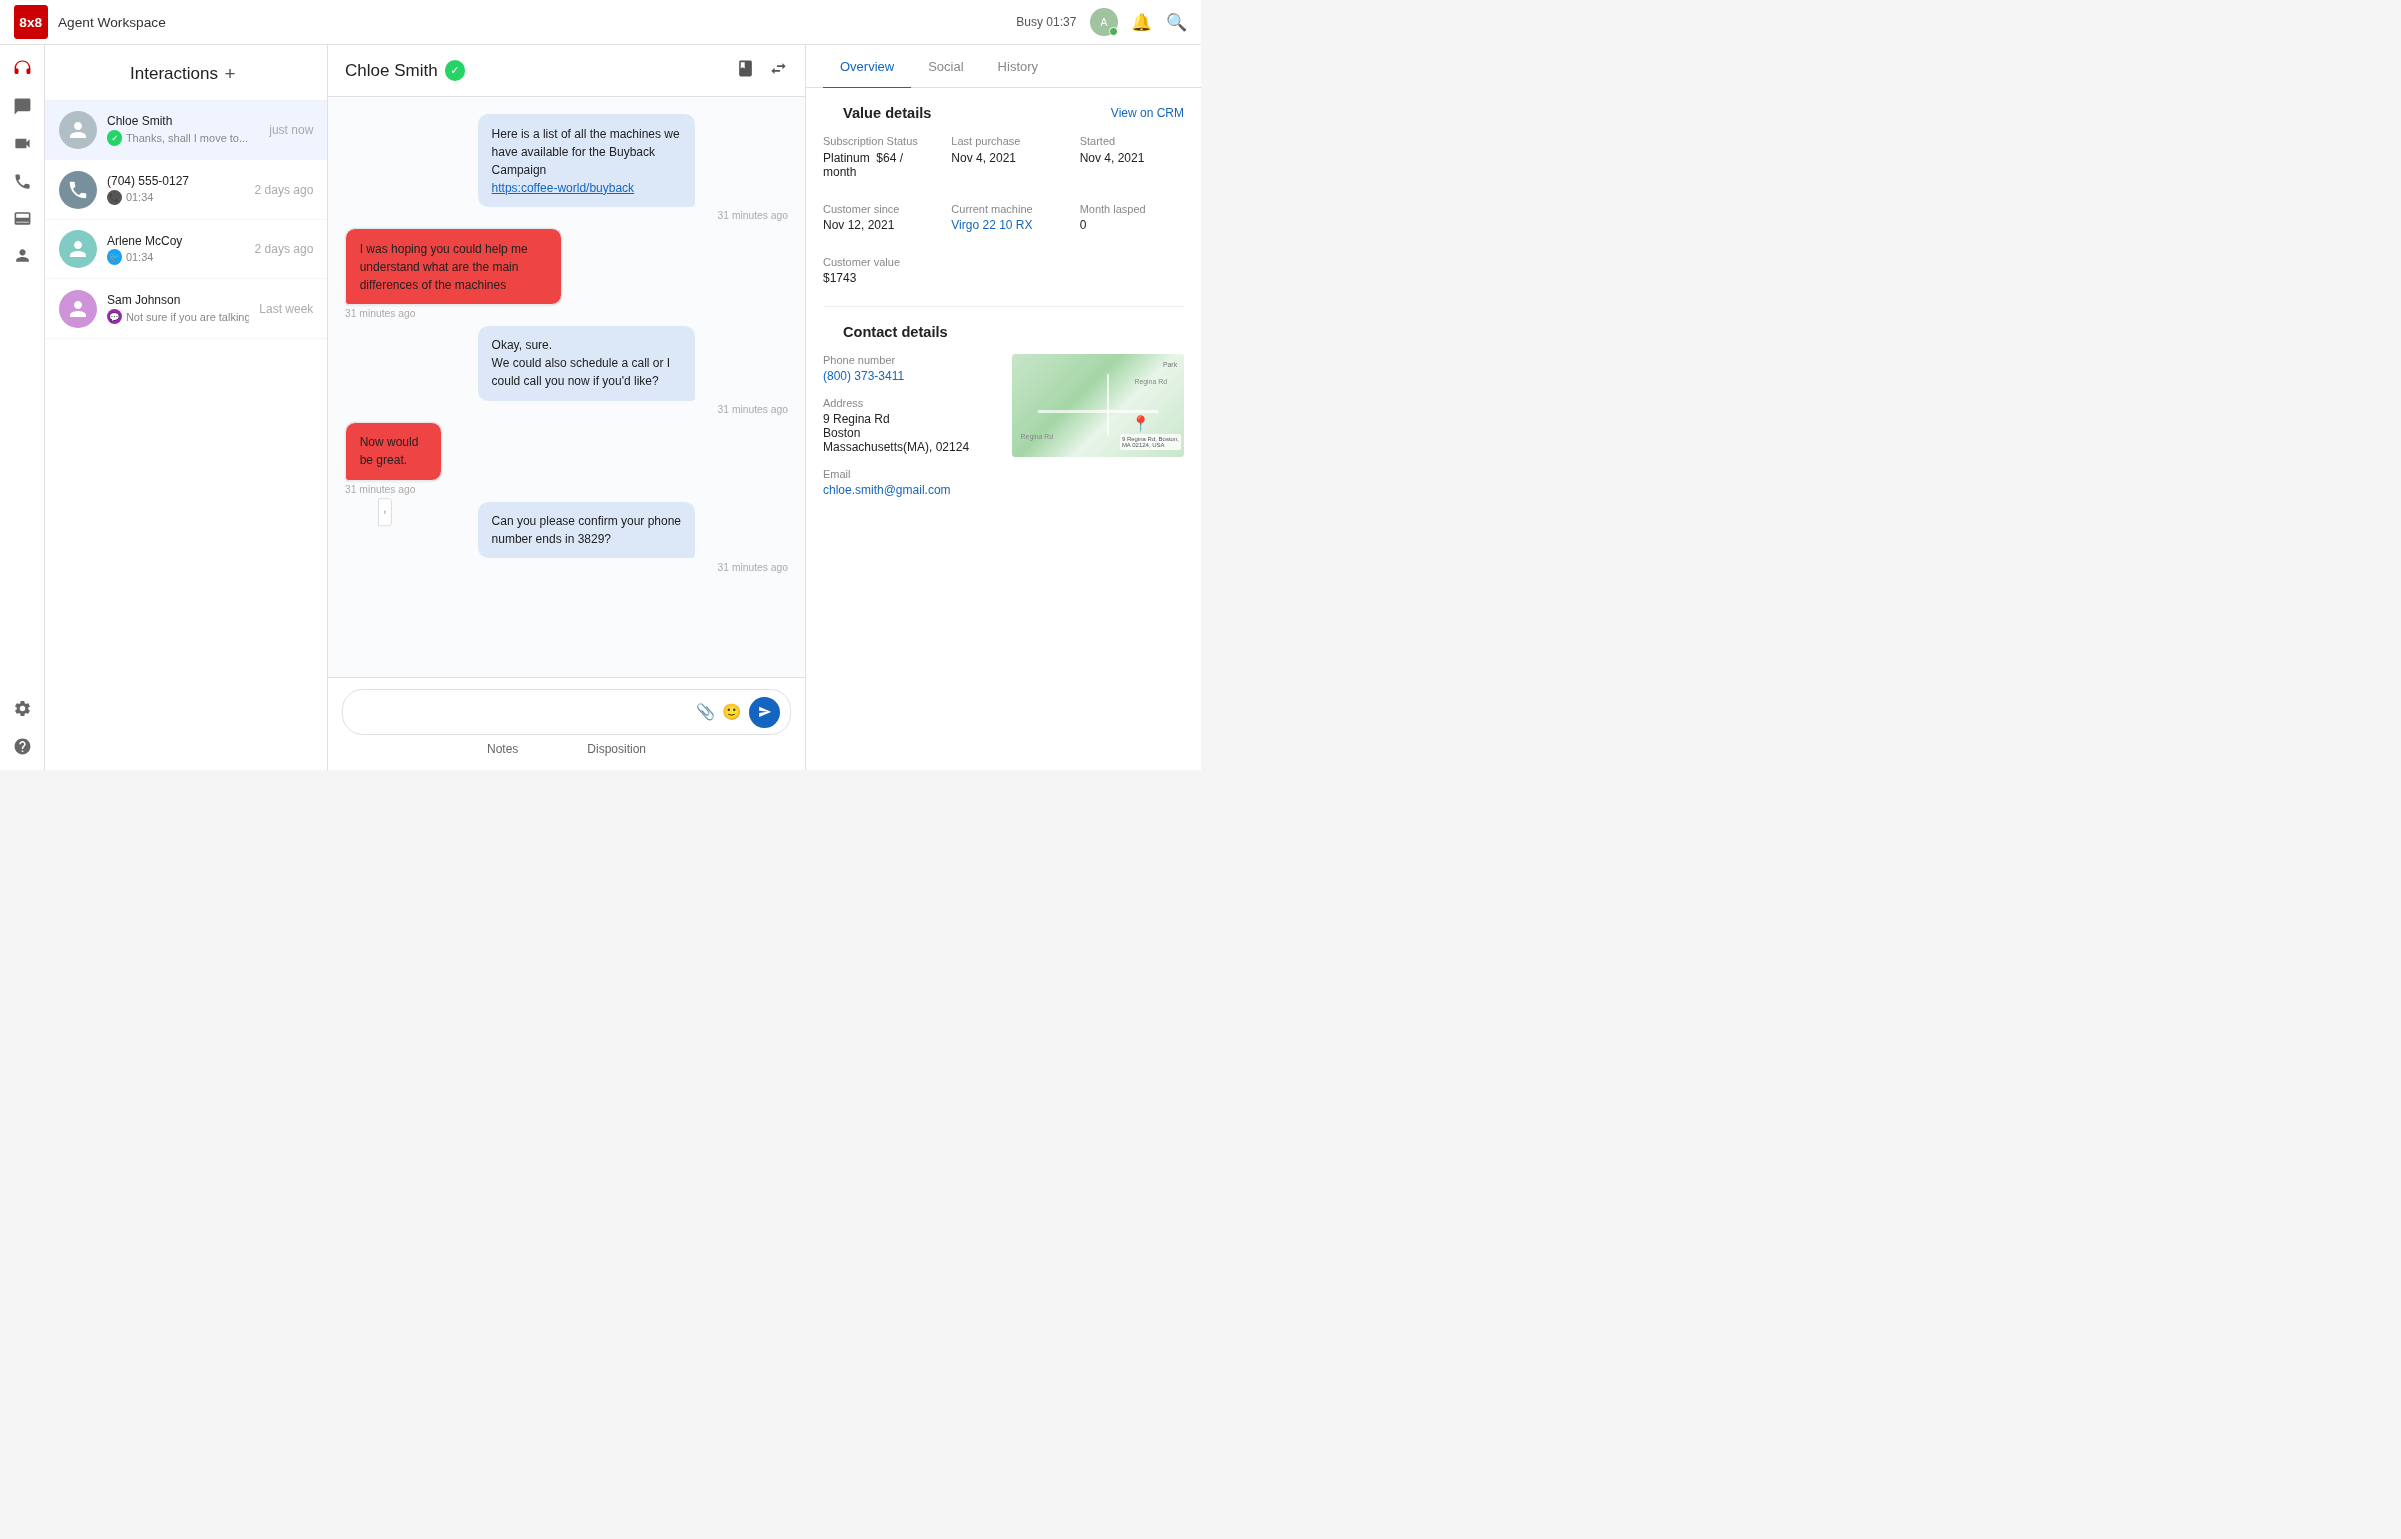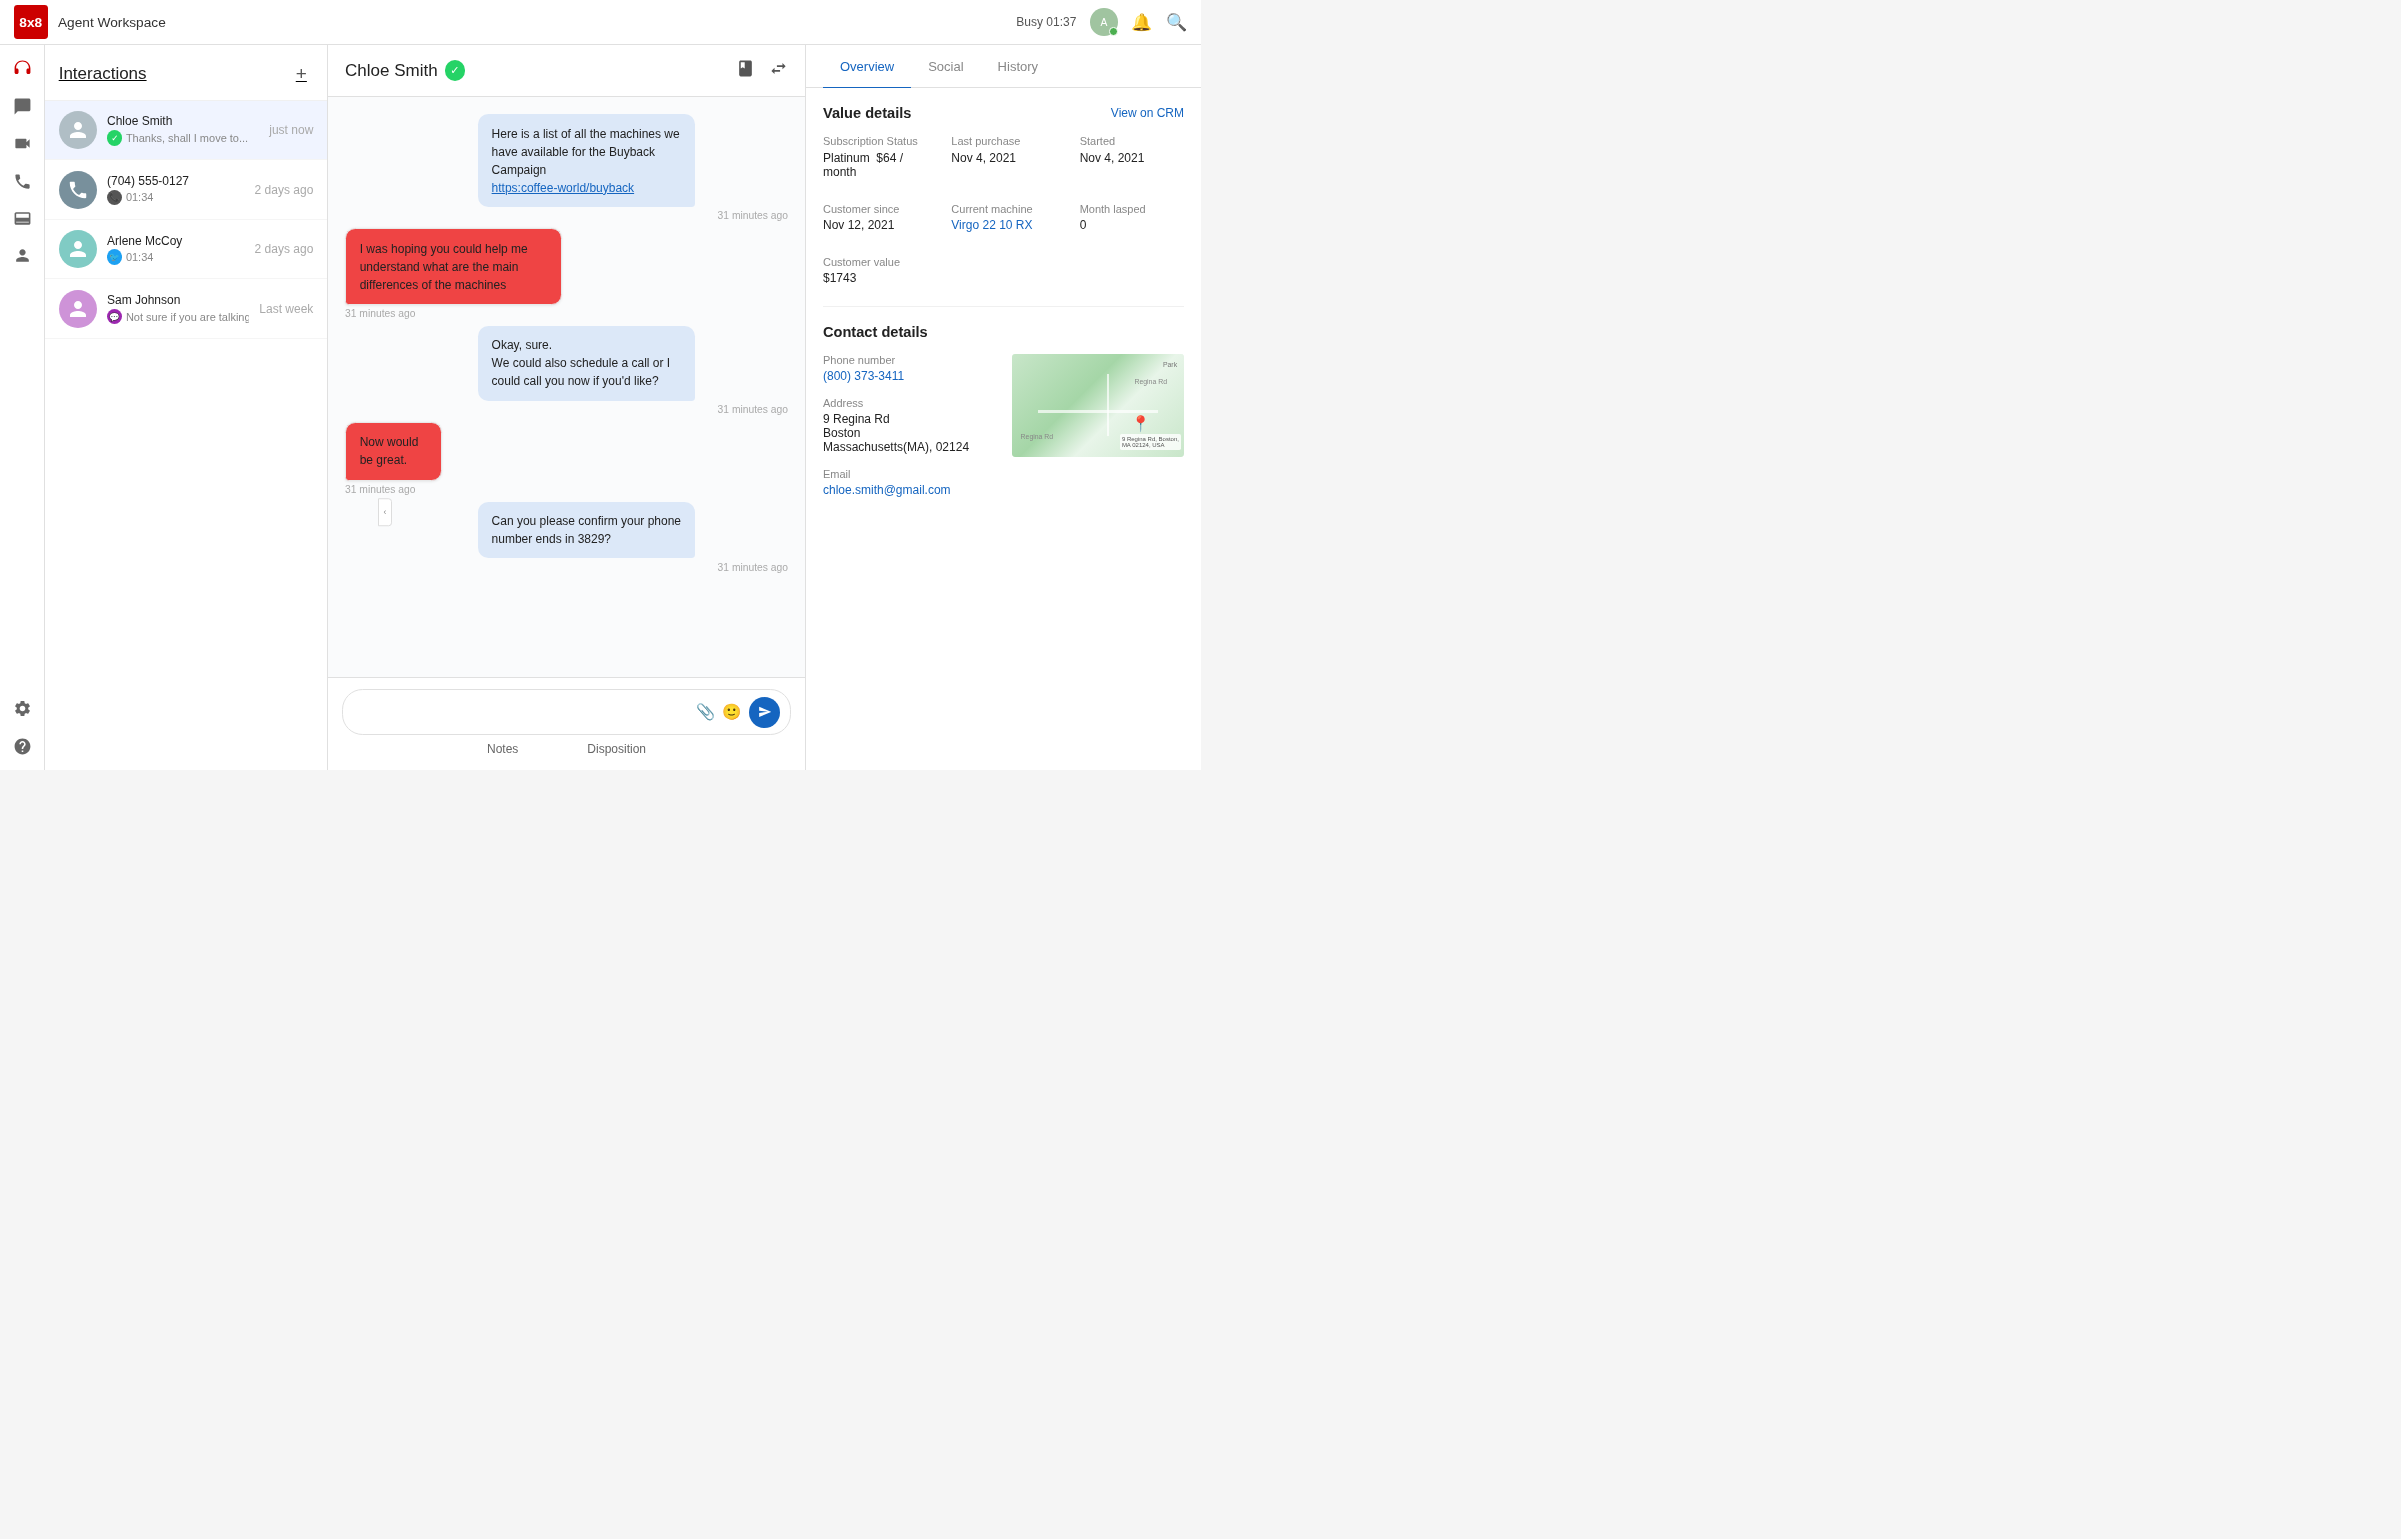--- a/index.html
+++ b/index.html
@@ -116,24 +116,23 @@
       width: 283px;
       background: white;
       border-right: 0.9px solid #e0e0e0;
       display: flex;
       flex-direction: column;
       flex-shrink: 0;
     }
     .interactions-header {
       display: flex;
       align-items: center;
-      justify-content: space-between;
+      justify-content: center;
       padding: 17px 13.7px 13.7px;
       border-bottom: 0.9px solid #f0f0f0;
-      text-decoration: underline;
     }
     .interactions-title {
       font-size: 17px;
       font-weight: 500;
       color: #222;
     }
     .add-btn {
       width: 24px;
       height: 24px;
       display: flex;
@@ -396,20 +395,21 @@
     .section-header {
       display: flex;
       align-items: center;
       justify-content: space-between;
       margin-bottom: 13.7px;
     }
     .section-title {
       font-size: 14.6px;
       font-weight: 600;
       color: #222;
+      margin-left: 20px;
     }
     .view-crm-link {
       font-size: 12px;
       color: #1565c0;
       cursor: pointer;
       text-decoration: none;
     }
     .detail-grid {
       display: grid;
       grid-template-columns: 1fr 1fr 1fr;

